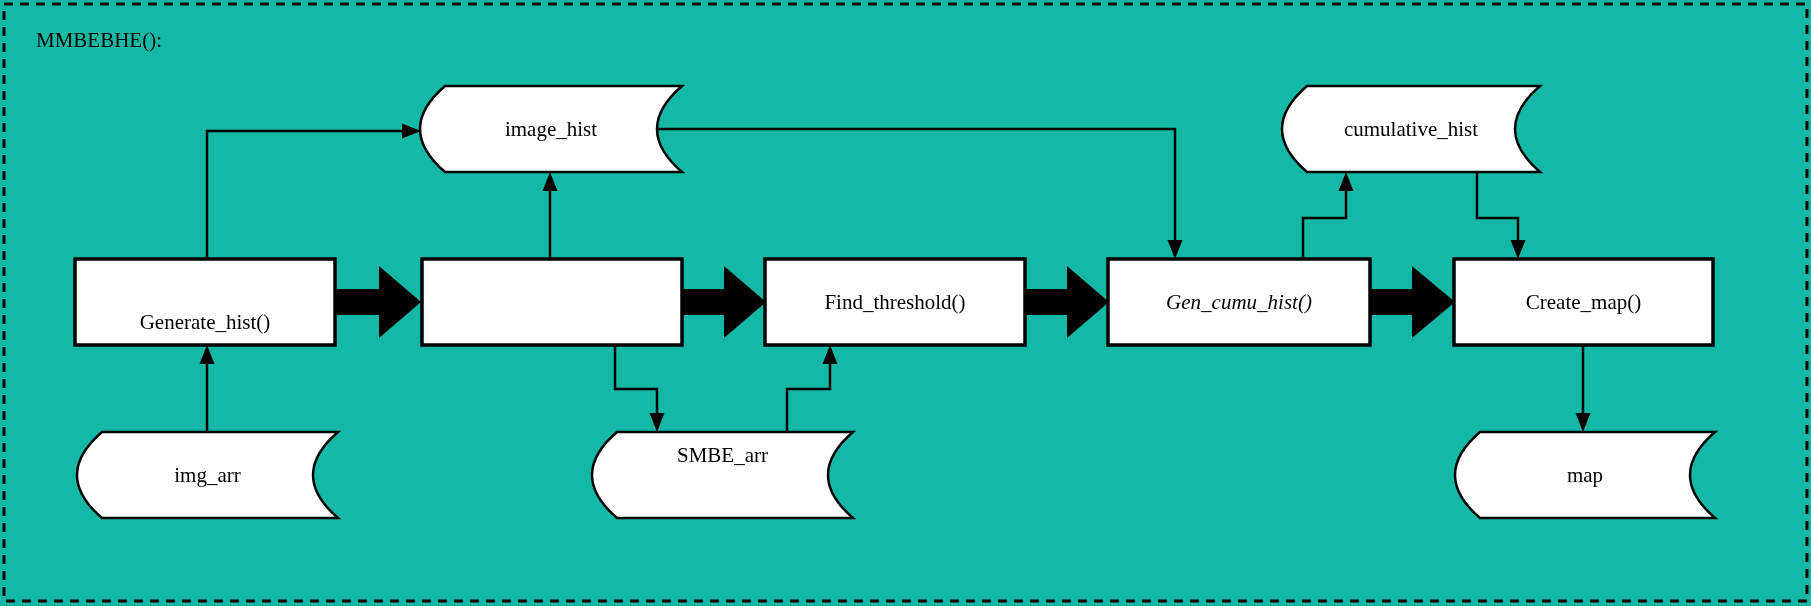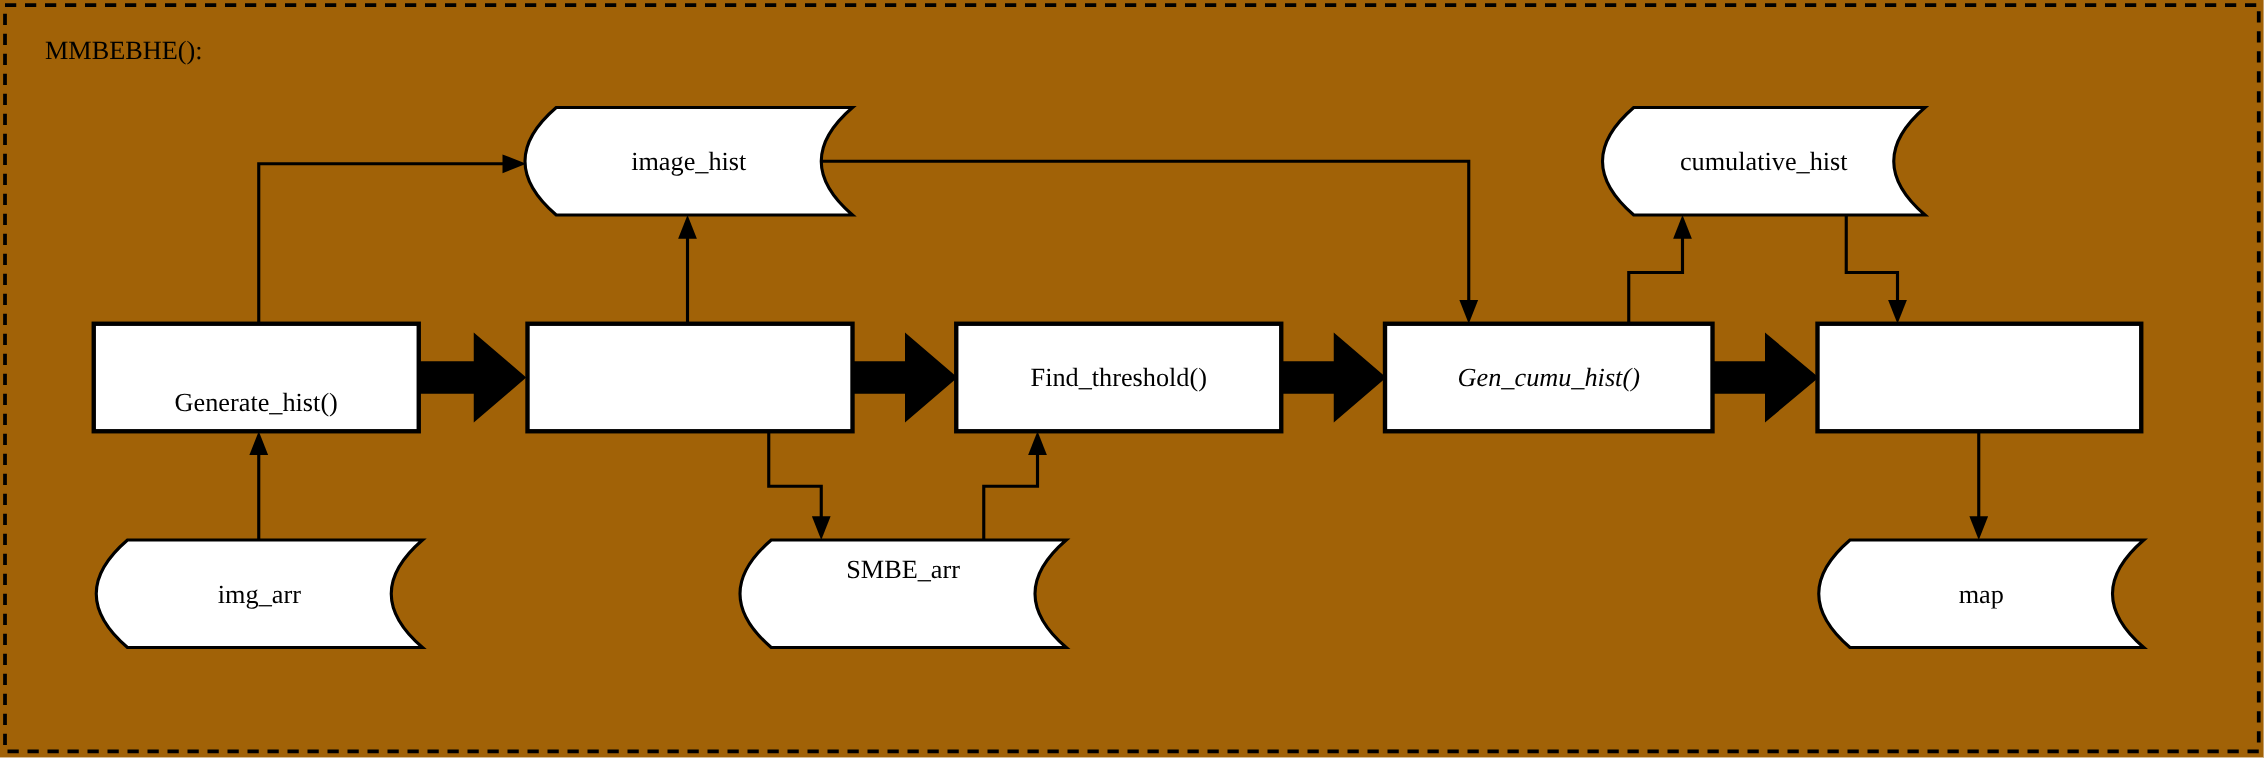--- a/index.html
+++ b/index.html
@@ -4,21 +4,21 @@
 <style>
   html, body {
     margin: 0;
     padding: 0;
     background: #ffffff;
   }
   #canvas {
     position: relative;
     width: 1811px;
     height: 606px;
-    background: #a16207;
+    background: #14b8a6;
     font-family: "Liberation Serif", "DejaVu Serif", serif;
     color: #000000;
     overflow: hidden;
   }
   #diagram-svg {
     position: absolute;
     left: 0;
     top: 0;
   }
   .node-label {
@@ -116,20 +116,21 @@
       <path d="M617,432 H853 Q803,475 853,518 H617 Q567,475 617,432 Z"></path>
       <path d="M1480,432 H1715 Q1665,475 1715,518 H1480 Q1430,475 1480,432 Z"></path>
     </g>
   </svg>
 
   <div class="diagram-title">MMBEBHE():</div>
 
   <div class="node-label lbl-p1">Generate_hist()</div>
   <div class="node-label lbl-p3">Find_threshold()</div>
   <div class="node-label lbl-p4">Gen_cumu_hist()</div>
+  <div class="node-label lbl-p5">Create_map()</div>
 
   <div class="node-label lbl-d1">image_hist</div>
   <div class="node-label lbl-d2">cumulative_hist</div>
   <div class="node-label lbl-d3">img_arr</div>
   <div class="node-label lbl-d4">SMBE_arr</div>
   <div class="node-label lbl-d5">map</div>
 
 </div>
 
 </body></html>

